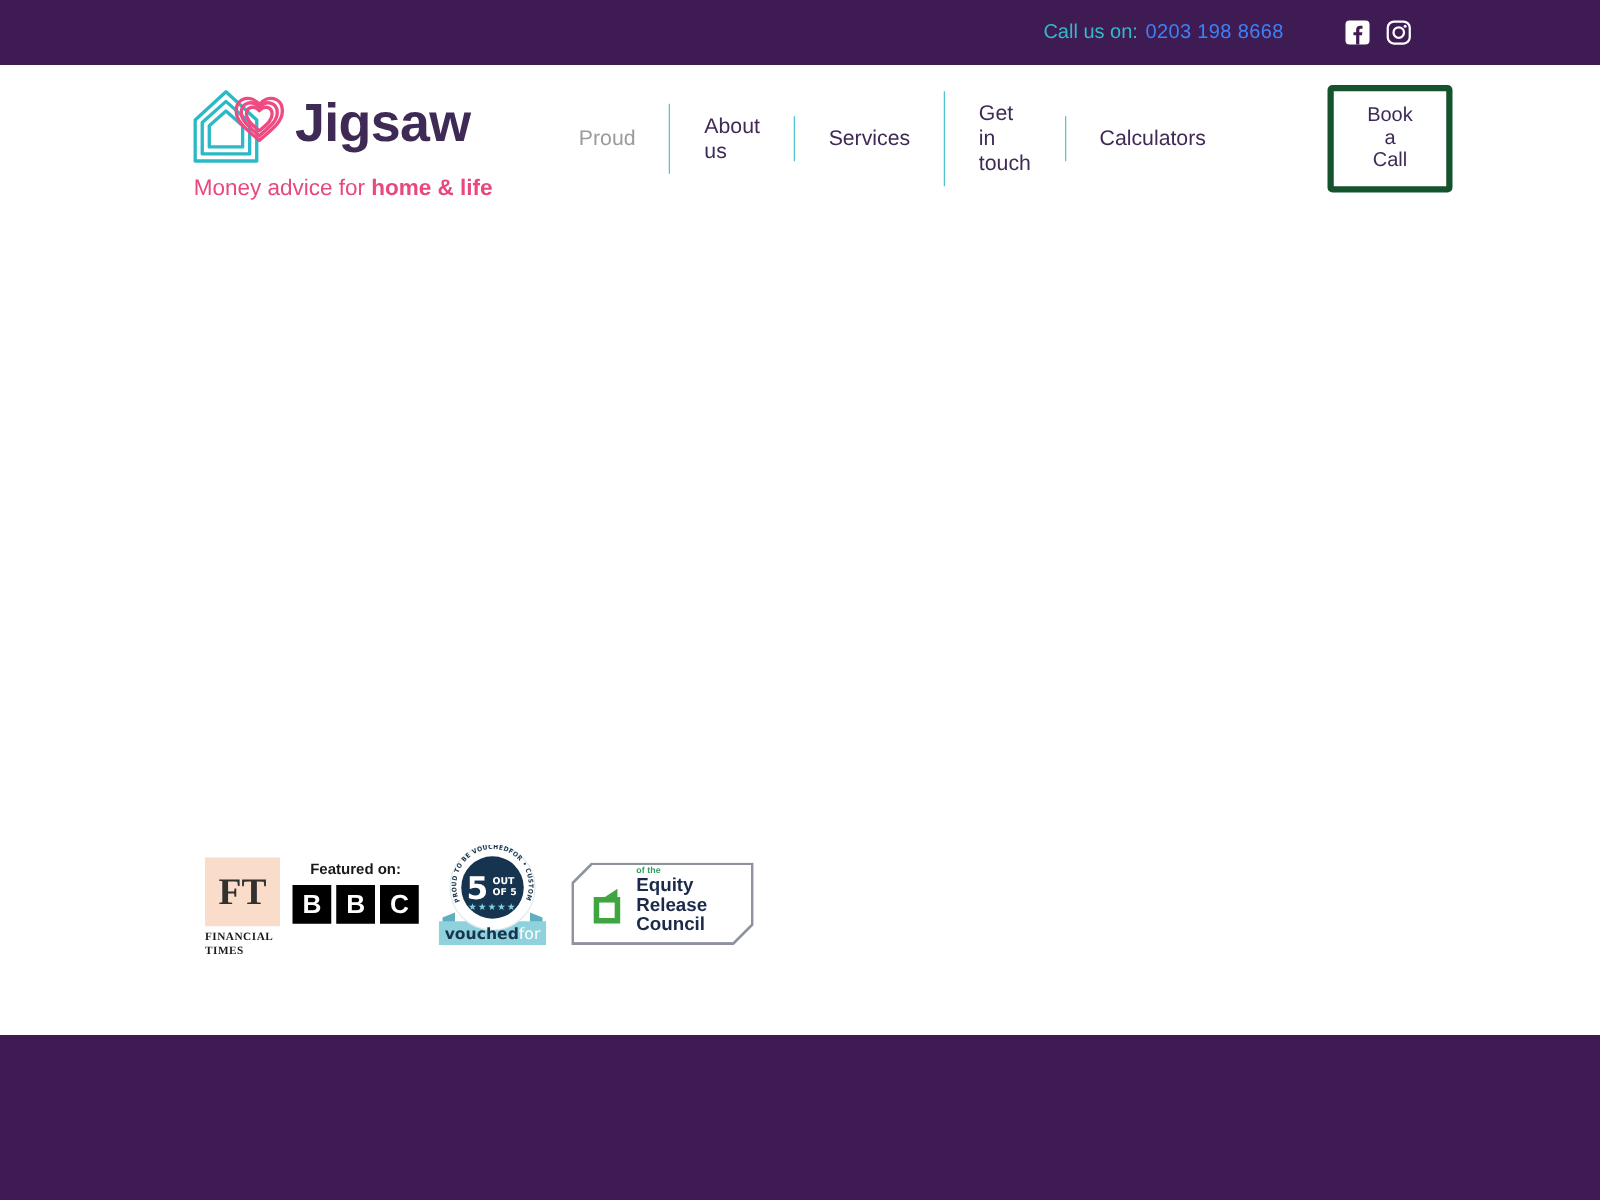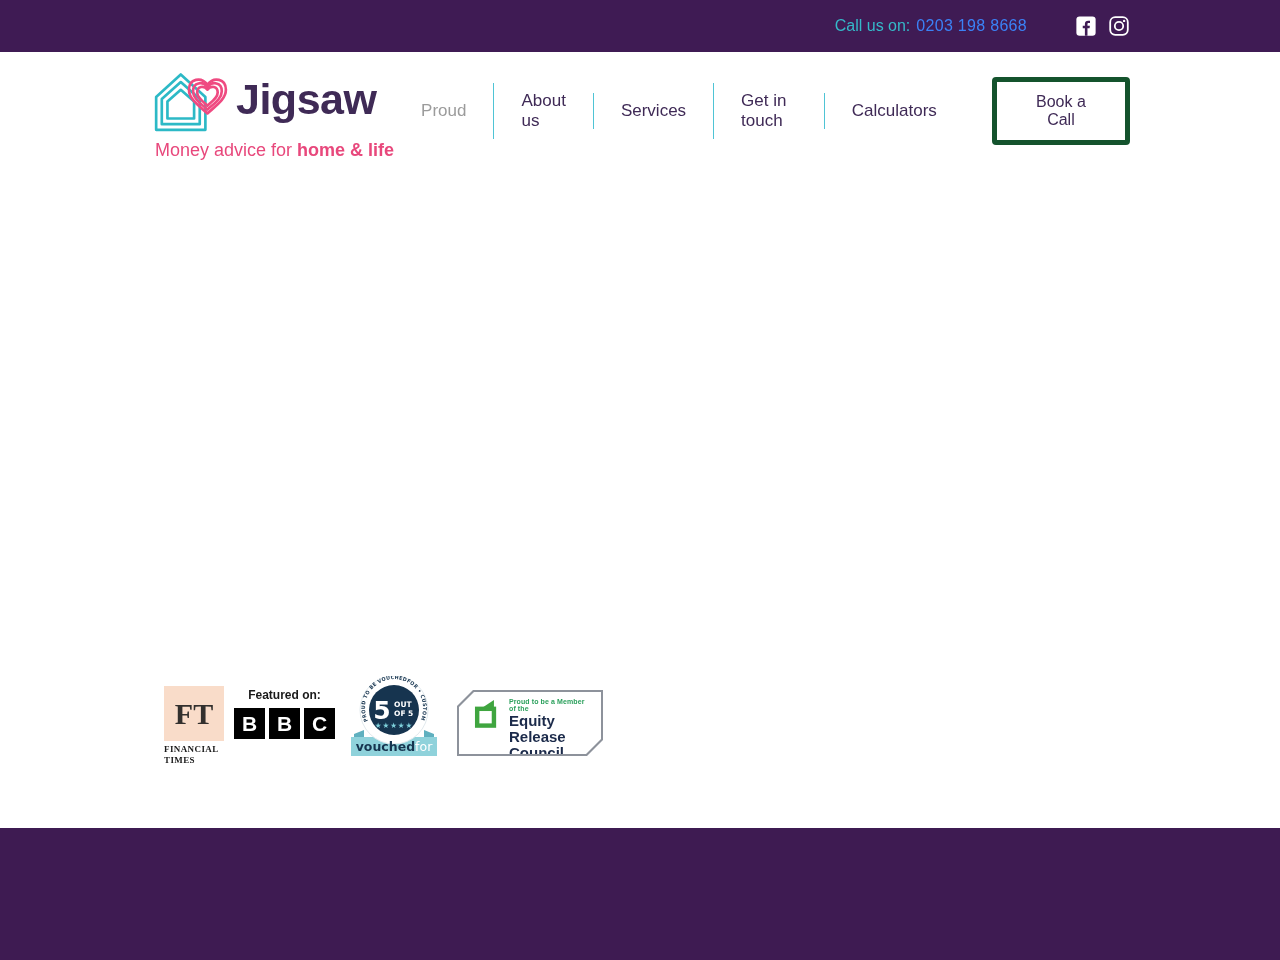--- a/index.html
+++ b/index.html
@@ -14,20 +14,21 @@
   .call-label { color: #35B9C9; font-size: 16px; margin-right: 6px; }
   .phone { color: #3b82f6; font-size: 16px; letter-spacing: .3px; text-decoration: none; }
   .social { display: flex; align-items: center; gap: 11px; margin-left: 48px; }
   .social svg { display: block; }
 
   
   .header {
     height: 118px; background: #ffffff;
     display: flex; align-items: center;
     padding: 0 150px;
+    gap: 42px;
   }
   .logo { display: block; text-decoration: none; position: relative; cursor: pointer; }
   .logo-top { display: flex; align-items: center; }
   .wordmark {
     font-size: 43px; font-weight: 800; color: #3F2A56;
     letter-spacing: -0.5px; margin-left: 6px; line-height: 1;
   }
   .tagline { font-size: 18px; color: #E8487C; margin-top: 2px; margin-left: 5px; white-space: nowrap; }
   .tagline .bold { font-weight: 700; }
 
@@ -82,21 +83,21 @@
 
   
   .erc-badge { margin-left: 20px; margin-top: 14px; width: 146px; height: 66px; position: relative; }
   .erc-outer {
     position: absolute; inset: 0; background: #8D929B;
     clip-path: polygon(16px 0, 100% 0, 100% calc(100% - 16px), calc(100% - 16px) 100%, 0 100%, 0 16px);
   }
   .erc-inner {
     position: absolute; inset: 2px; background: #ffffff;
     clip-path: polygon(15px 0, 100% 0, 100% calc(100% - 15px), calc(100% - 15px) 100%, 0 100%, 0 15px);
-    display: flex; align-items: flex-start; padding: 6px 8px 6px 12px;
+    display: flex; align-items: flex-end; padding: 6px 8px 6px 12px;
   }
   .erc-text { margin-left: 8px; }
   .erc-member { font-size: 7px; font-weight: 700; color: #2BA05C; letter-spacing: .1px; }
   .erc-name { font-size: 15px; font-weight: 700; color: #1B2A4A; line-height: 1.05; margin-top: 1px; }
 
   .bottom-spacer { height: 70px; background: #ffffff; }
 
   
   .footer { height: 132px; background: #3E1B52; }
 </style>

